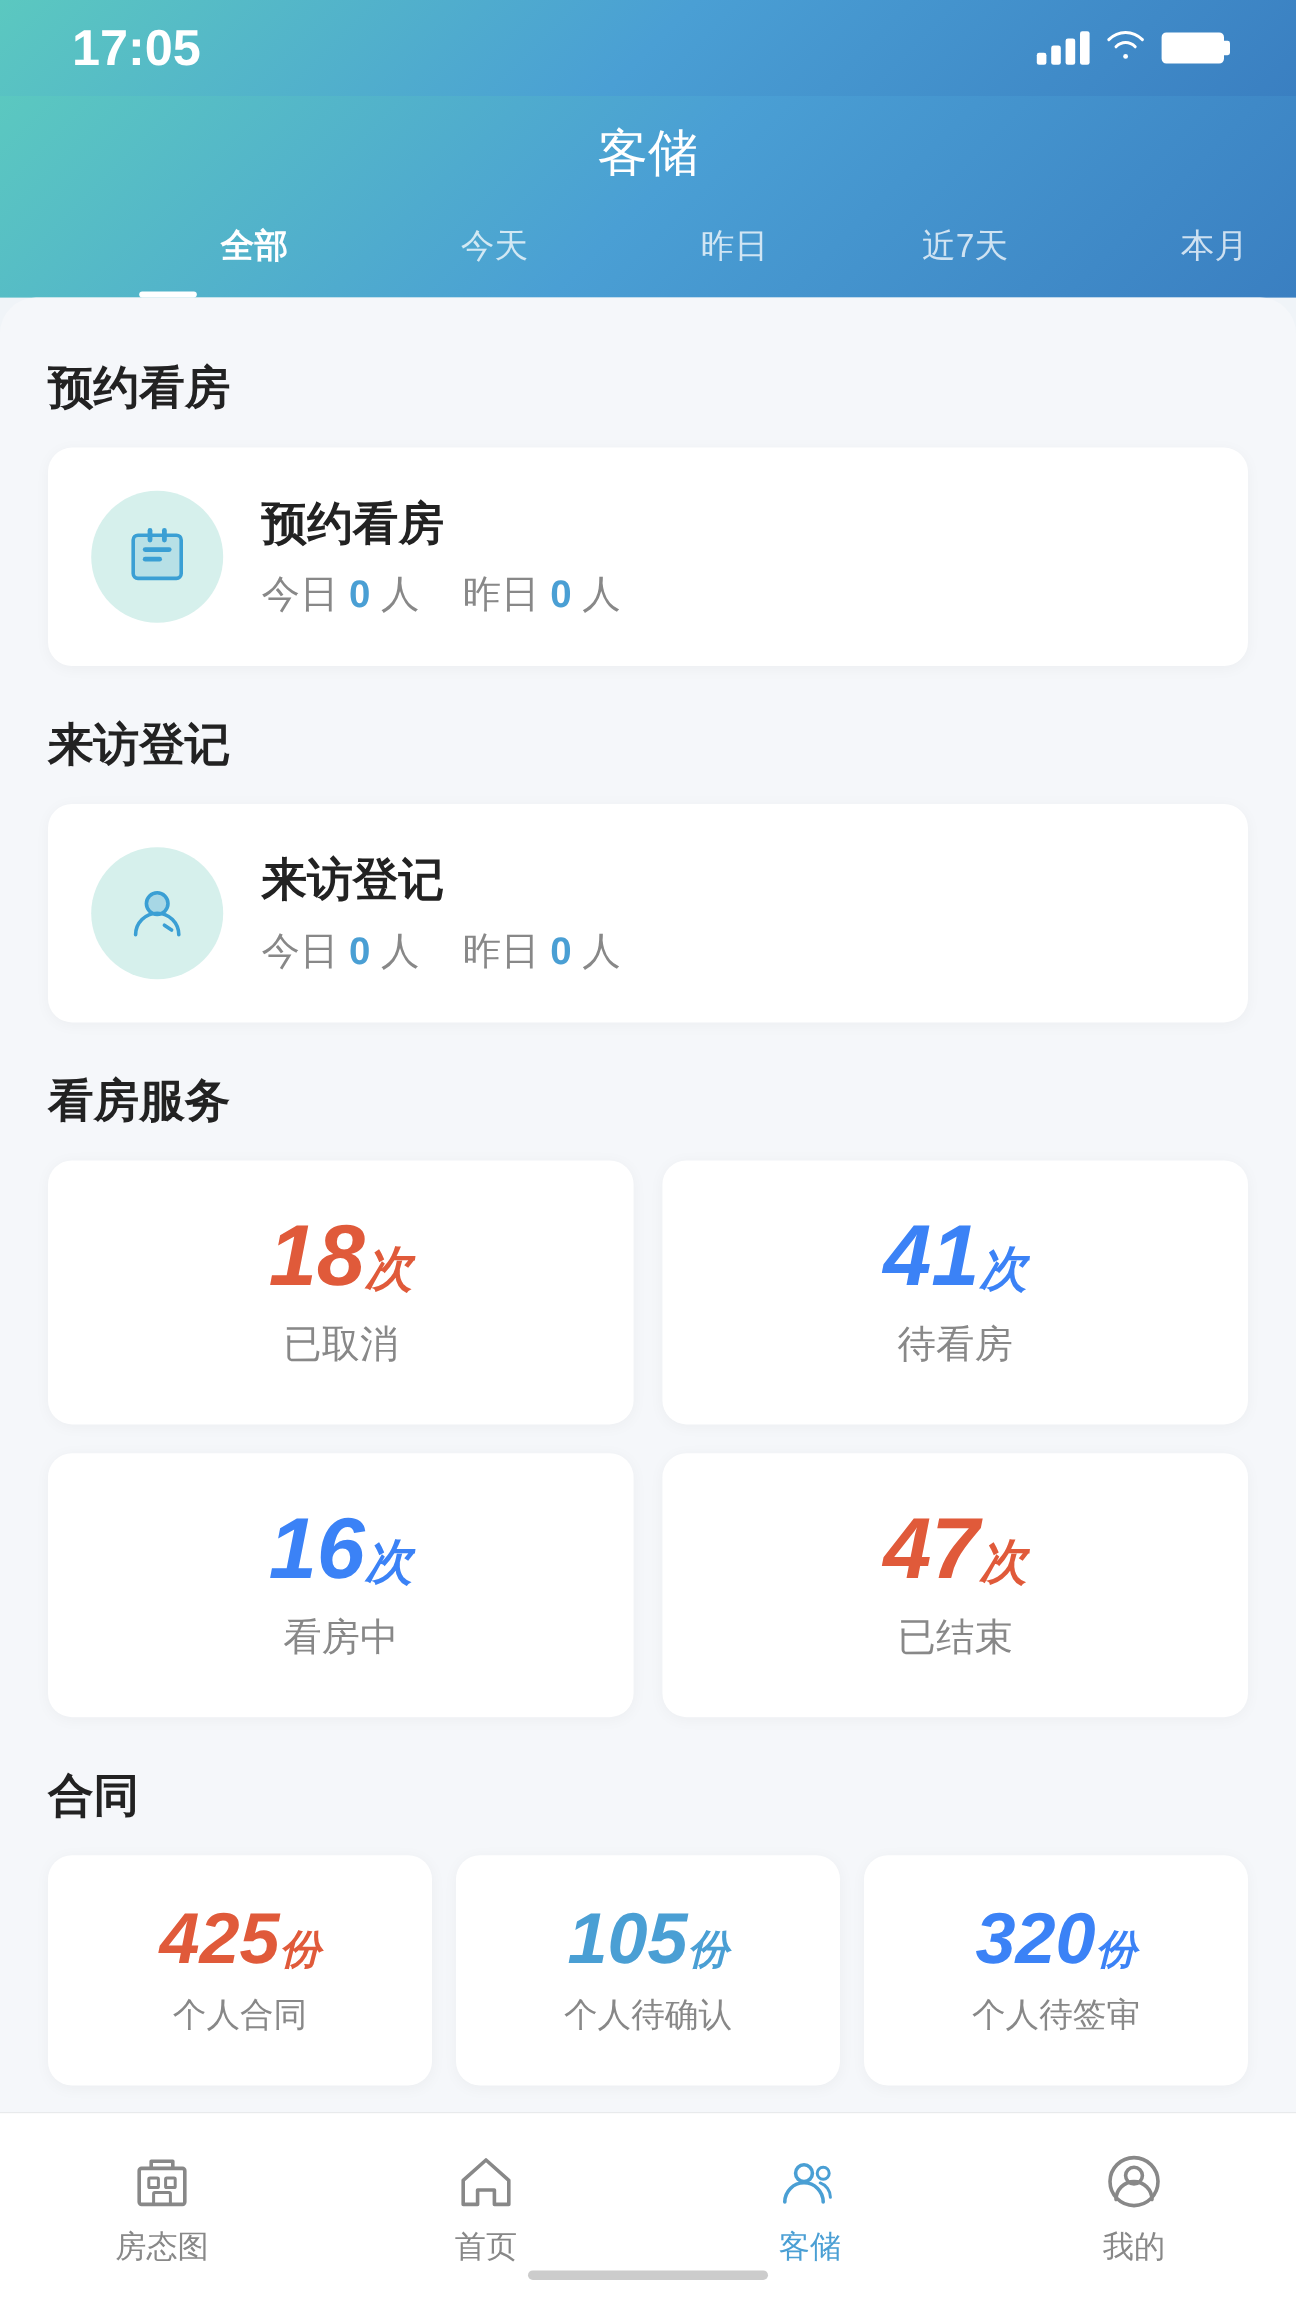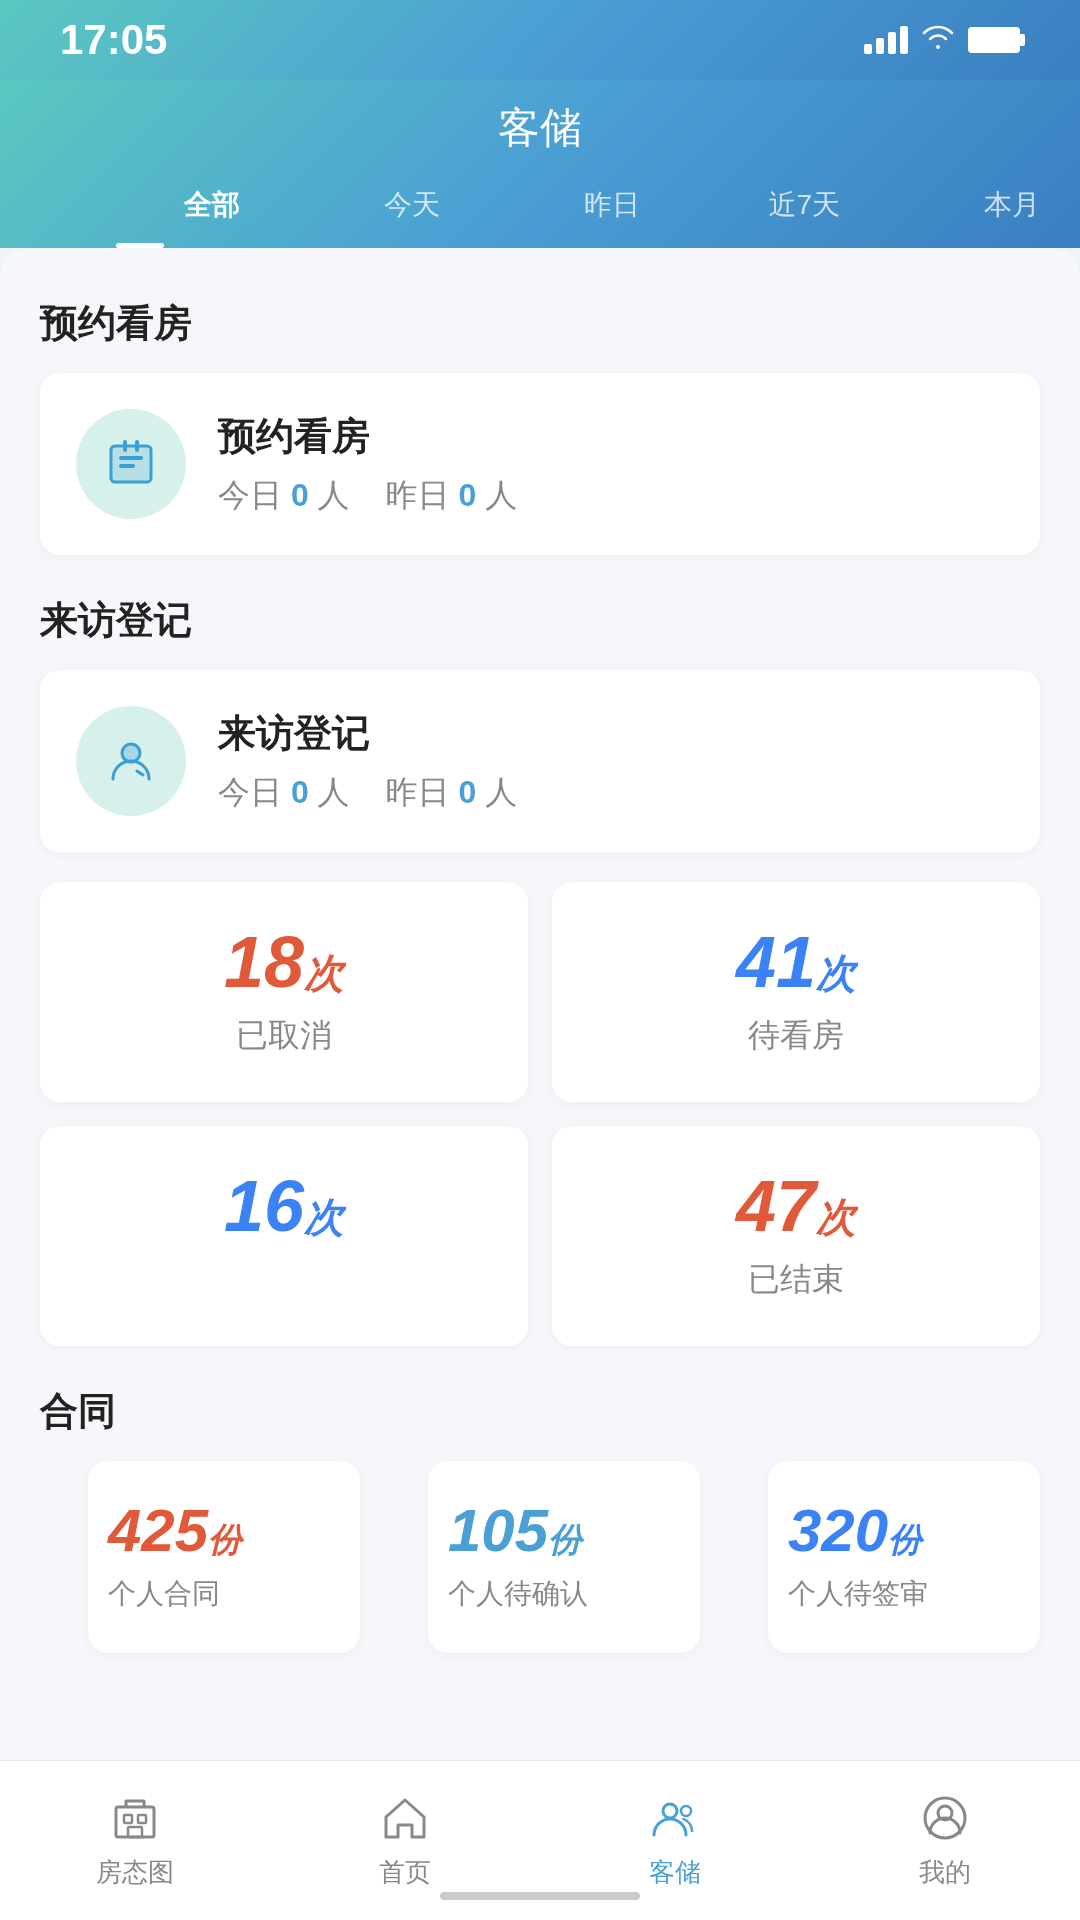--- a/index.html
+++ b/index.html
@@ -219,22 +219,22 @@
     
     .contract-grid {
       display: grid;
       grid-template-columns: 1fr 1fr 1fr;
       gap: 20px;
     }
     .contract-card {
       background: white;
       border-radius: 20px;
       padding: 40px 20px;
+      text-align: center;
       box-shadow: 0 2px 12px rgba(0,0,0,0.04);
-      margin-left: 48px;
     }
     .contract-number {
       font-size: 60px;
       font-weight: 700;
       font-style: italic;
       line-height: 1;
       margin-bottom: 14px;
     }
     .contract-number .unit {
       font-size: 34px;
@@ -382,37 +382,39 @@
         <span>
           <span>今日</span>&nbsp;<span class="stat-count">0</span>&nbsp;<span>人</span>
         </span>
         <span>
           <span>昨日</span>&nbsp;<span class="stat-count">0</span>&nbsp;<span>人</span>
         </span>
       </div>
     </div>
   </div>
 
+  <div class="section-title">看房服务</div>
   <div class="service-grid">
     <div class="service-card">
       <div class="service-number color-red">
         <span>18</span><span class="unit">次</span>
       </div>
       <div class="service-label">已取消</div>
     </div>
     <div class="service-card">
       <div class="service-number color-green">
         <span>41</span><span class="unit">次</span>
       </div>
       <div class="service-label">待看房</div>
     </div>
     <div class="service-card">
       <div class="service-number color-green">
         <span>16</span><span class="unit">次</span>
       </div>
+      <div class="service-label">看房中</div>
     </div>
     <div class="service-card">
       <div class="service-number color-red">
         <span>47</span><span class="unit">次</span>
       </div>
       <div class="service-label">已结束</div>
     </div>
   </div>
 
   <div class="section-title">合同</div>

